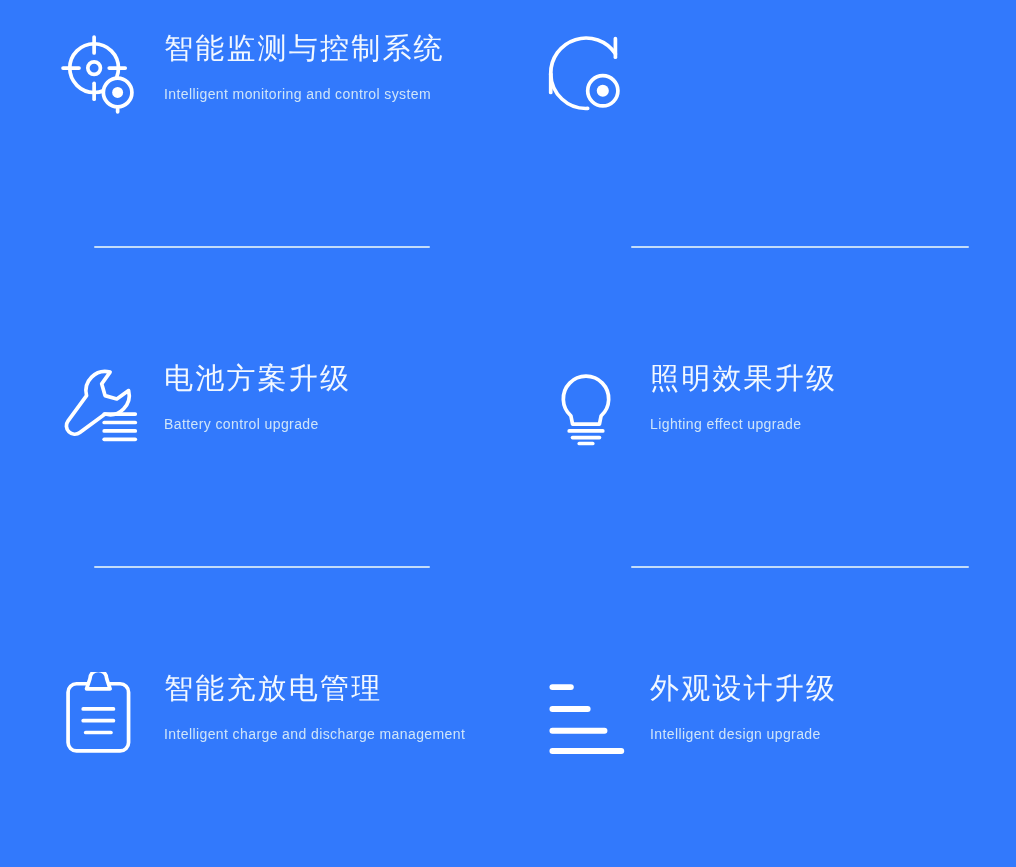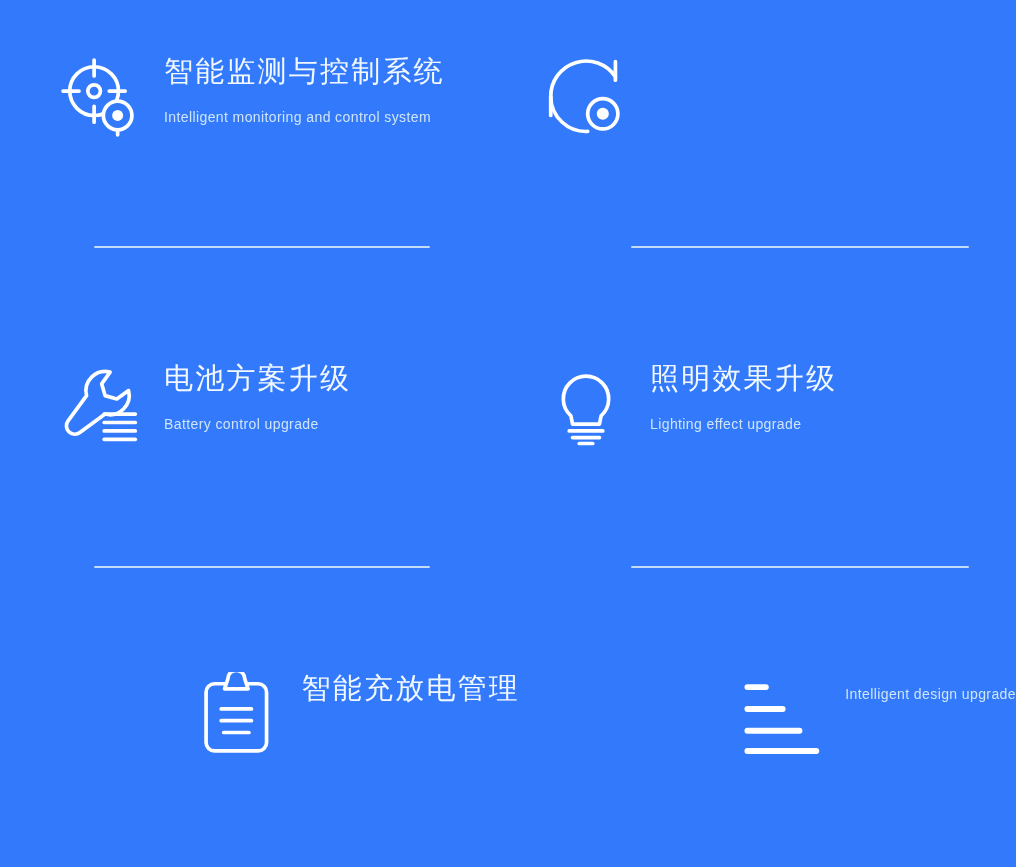--- a/index.html
+++ b/index.html
@@ -32,23 +32,23 @@
     grid-template-rows: 320px 320px 227px;
   }
 
   .cell {
     position: relative;
     display: flex;
     align-items: flex-start;
   }
 
   
-  .cell.r1 { padding-top: 51px; }
+  .cell.r1 { padding-top: 28px; }
   .cell.r2 { padding-top: 38px; }
-  .cell.r3 { padding-top: 28px; justify-content: flex-end; }
+  .cell.r3 { padding-top: 28px; }
 
   .cell.c1 { padding-left: 48px; }
   .cell.c2 { padding-left: 14px; }
 
   .icon-wrap {
     flex: 0 0 auto;
     width: 104px;
     height: 104px;
     display: flex;
     align-items: flex-start;
@@ -180,33 +180,35 @@
         <svg viewBox="0 0 100 100" fill="none" stroke="#ffffff" stroke-width="4.4" stroke-linecap="round" stroke-linejoin="round">
           <path d="M34 14 H22 A10 10 0 0 0 12 24 V84 A10 10 0 0 0 22 94 H74 A10 10 0 0 0 84 84 V24 A10 10 0 0 0 74 14 H62"></path>
           <path d="M38 8 A10 10 0 0 1 58 8 L62 20 H34 Z"></path>
           <line x1="30" y1="44" x2="66" y2="44"></line>
           <line x1="30" y1="58" x2="66" y2="58"></line>
           <line x1="33" y1="72" x2="63" y2="72"></line>
         </svg>
       </div>
       <div class="texts">
         <div class="title">智能充放电管理</div>
+        <div class="subtitle">Intelligent charge and discharge management</div>
       </div>
     </div>
 
     <div class="cell r3 c2">
       <div class="icon-wrap">
         <svg viewBox="0 0 100 100" fill="none" stroke="#ffffff" stroke-width="7" stroke-linecap="round" stroke-linejoin="round">
           <line x1="10" y1="18" x2="32" y2="18"></line>
           <line x1="10" y1="44" x2="52" y2="44"></line>
           <line x1="10" y1="70" x2="72" y2="70"></line>
           <line x1="10" y1="94" x2="92" y2="94"></line>
         </svg>
       </div>
       <div class="texts">
+        <div class="title">外观设计升级</div>
         <div class="subtitle">Intelligent design upgrade</div>
       </div>
     </div>
 
   </div>
 
   <div class="divider d1"></div>
   <div class="divider d2"></div>
   <div class="divider d3"></div>
   <div class="divider d4"></div>

